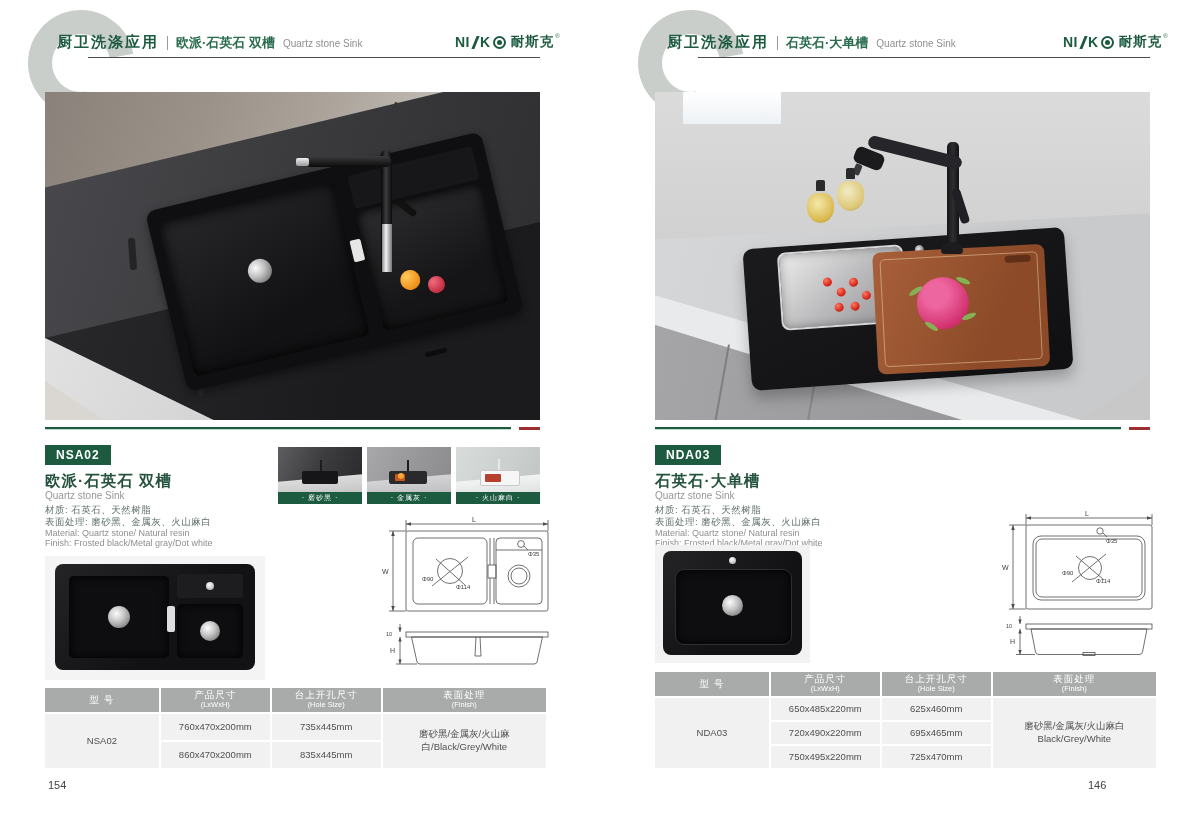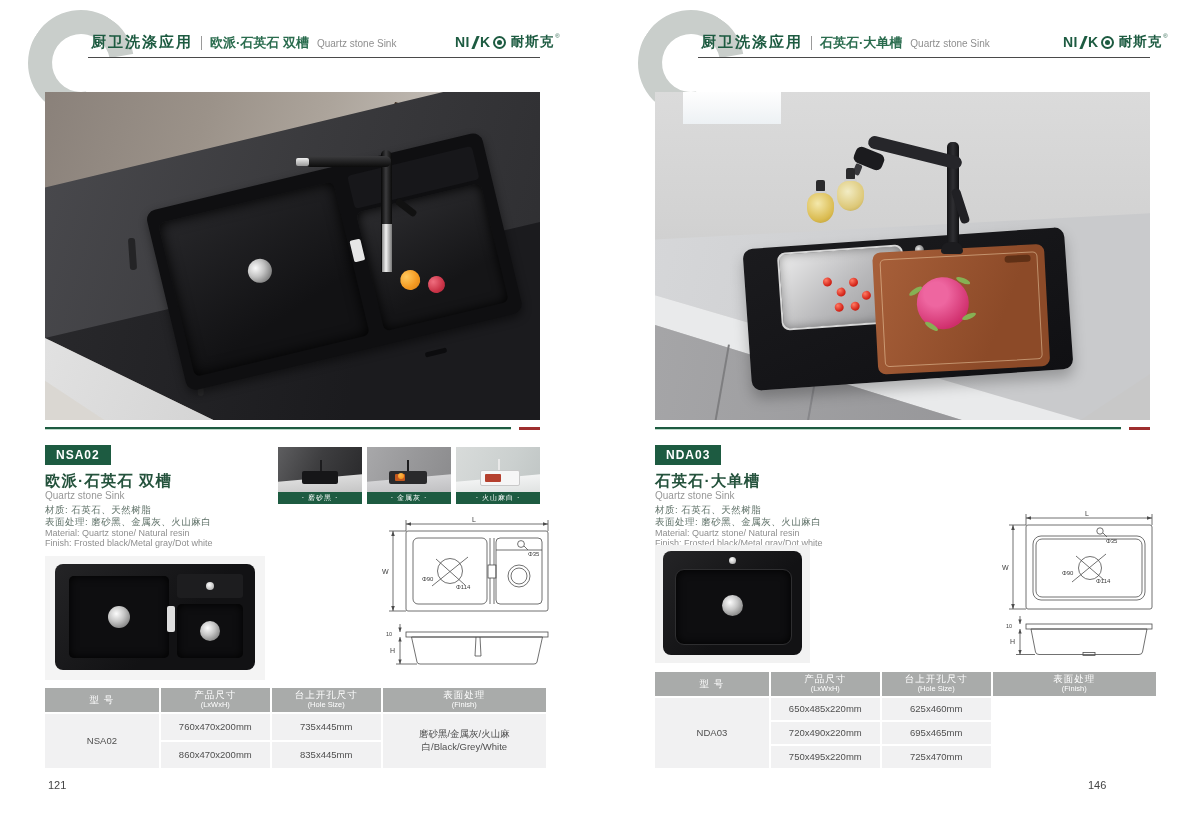--- a/index.html
+++ b/index.html
@@ -5,21 +5,21 @@
   html,body{margin:0;padding:0;background:#fff;}
   #canvas{position:relative;width:1200px;height:820px;background:#fff;overflow:hidden;
           font-family:"Liberation Sans","DejaVu Sans",sans-serif;}
   .page{position:absolute;top:0;width:600px;height:820px;}
   #pageL{left:0;} #pageR{left:600px;}
 
   
   .cmark{position:absolute;width:58px;height:58px;border:24px solid #c9cecb;border-right-color:transparent;
          border-radius:50%;transform:rotate(35deg);}
   .hdr{position:absolute;display:flex;align-items:baseline;gap:8px;white-space:nowrap;}
-  .hdr .app{font-size:15px;font-weight:bold;color:#1d5b41;letter-spacing:2px;margin-left:34px;}
+  .hdr .app{font-size:15px;font-weight:bold;color:#1d5b41;letter-spacing:2px;}
   .hdr .vbar{width:1px;height:14px;background:#9a9a9a;align-self:center;}
   .hdr .ttl{font-size:13px;font-weight:bold;color:#2a6c4e;}
   .hdr .sub{font-size:10px;color:#8f8f8f;}
   .rule{position:absolute;height:1px;background:#4a4a4a;}
   .logo{position:absolute;display:flex;align-items:center;color:#1d5b41;}
   .logo .en{font-size:14px;font-weight:bold;letter-spacing:.5px;}
   .logo .slash{width:8px;height:13px;position:relative;margin:0 1px;}
   .logo .slash::before{content:"";position:absolute;left:3px;top:0;width:3px;height:13px;background:#1d5b41;transform:skewX(-22deg);}
   .logo .oicon{width:9px;height:9px;border:2.5px solid #1d5b41;border-radius:50%;margin:0 2px;position:relative;}
   .logo .oicon::after{content:"";position:absolute;left:2px;top:2px;width:5px;height:5px;border-radius:50%;background:#1d5b41;}
@@ -335,21 +335,21 @@
         <span class="en">(Finish)</span>
       </div>
       <div class="td" style="grid-row:2/4">NSA02</div>
       <div class="td">760x470x200mm</div>
       <div class="td">735x445mm</div>
       <div class="td" style="grid-row:2/4;grid-column:4">磨砂黑/金属灰/火山麻白/Black/Grey/White</div>
       <div class="td" style="grid-row:3;grid-column:2">860x470x200mm</div>
       <div class="td" style="grid-row:3;grid-column:3">835x445mm</div>
     </div>
 
-    <div class="pageno" style="left:48px;top:779px">121</div>
+    <div class="pageno" style="left:48px;top:779px">154</div>
   </div>
 
   <div class="page" id="pageR">
     <div class="cmark" style="left:38px;top:10px"></div>
     <div class="hdr" style="left:67px;top:33px">
       <span class="app">厨卫洗涤应用</span>
       <span class="vbar"></span>
       <span class="ttl">石英石·大单槽</span>
       <span class="sub">Quartz stone Sink</span>
     </div>
@@ -481,20 +481,24 @@
         <span class="cn">台上开孔尺寸</span>
         <span class="en">(Hole Size)</span>
       </div>
       <div class="th">
         <span class="cn">表面处理</span>
         <span class="en">(Finish)</span>
       </div>
       <div class="td" style="grid-row:2/5">NDA03</div>
       <div class="td">650x485x220mm</div>
       <div class="td">625x460mm</div>
+      <div class="td" style="grid-row:2/5;grid-column:4">
+        <span>磨砂黑/金属灰/火山麻白</span>
+        <span>Black/Grey/White</span>
+      </div>
       <div class="td" style="grid-row:3;grid-column:2">720x490x220mm</div>
       <div class="td" style="grid-row:3;grid-column:3">695x465mm</div>
       <div class="td" style="grid-row:4;grid-column:2">750x495x220mm</div>
       <div class="td" style="grid-row:4;grid-column:3">725x470mm</div>
     </div>
 
     <div class="pageno" style="left:488px;top:779px">146</div>
   </div>
 
 </div>

